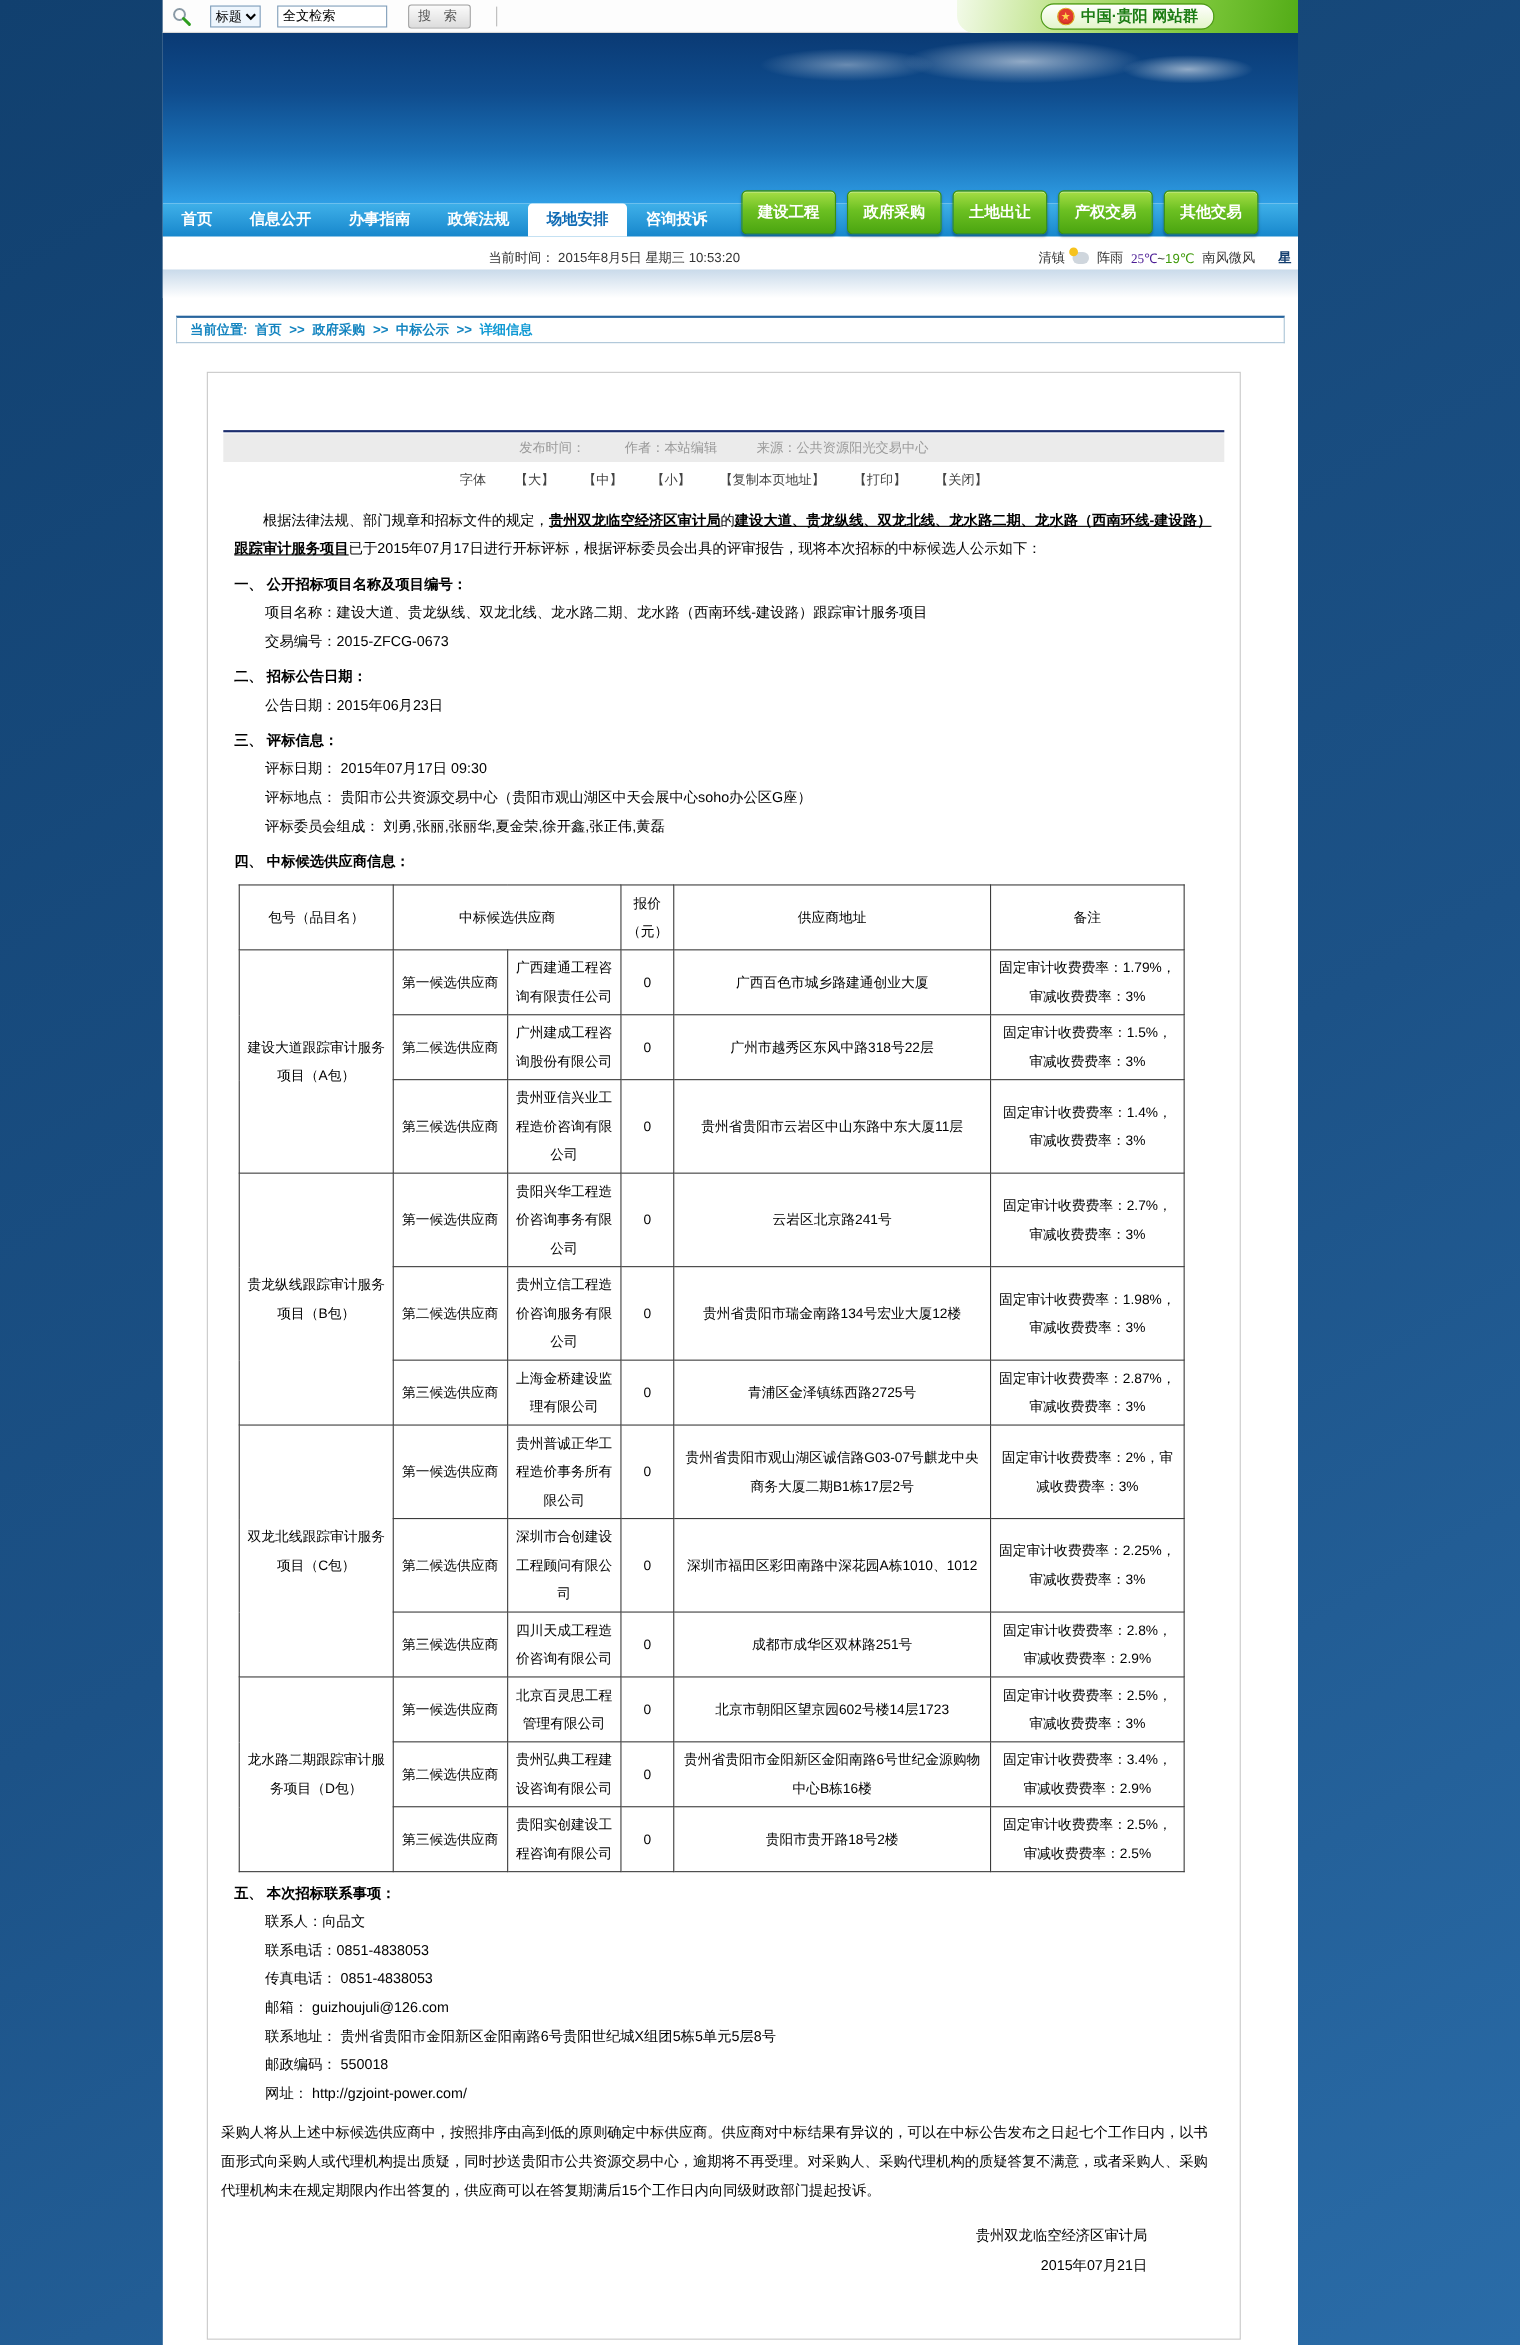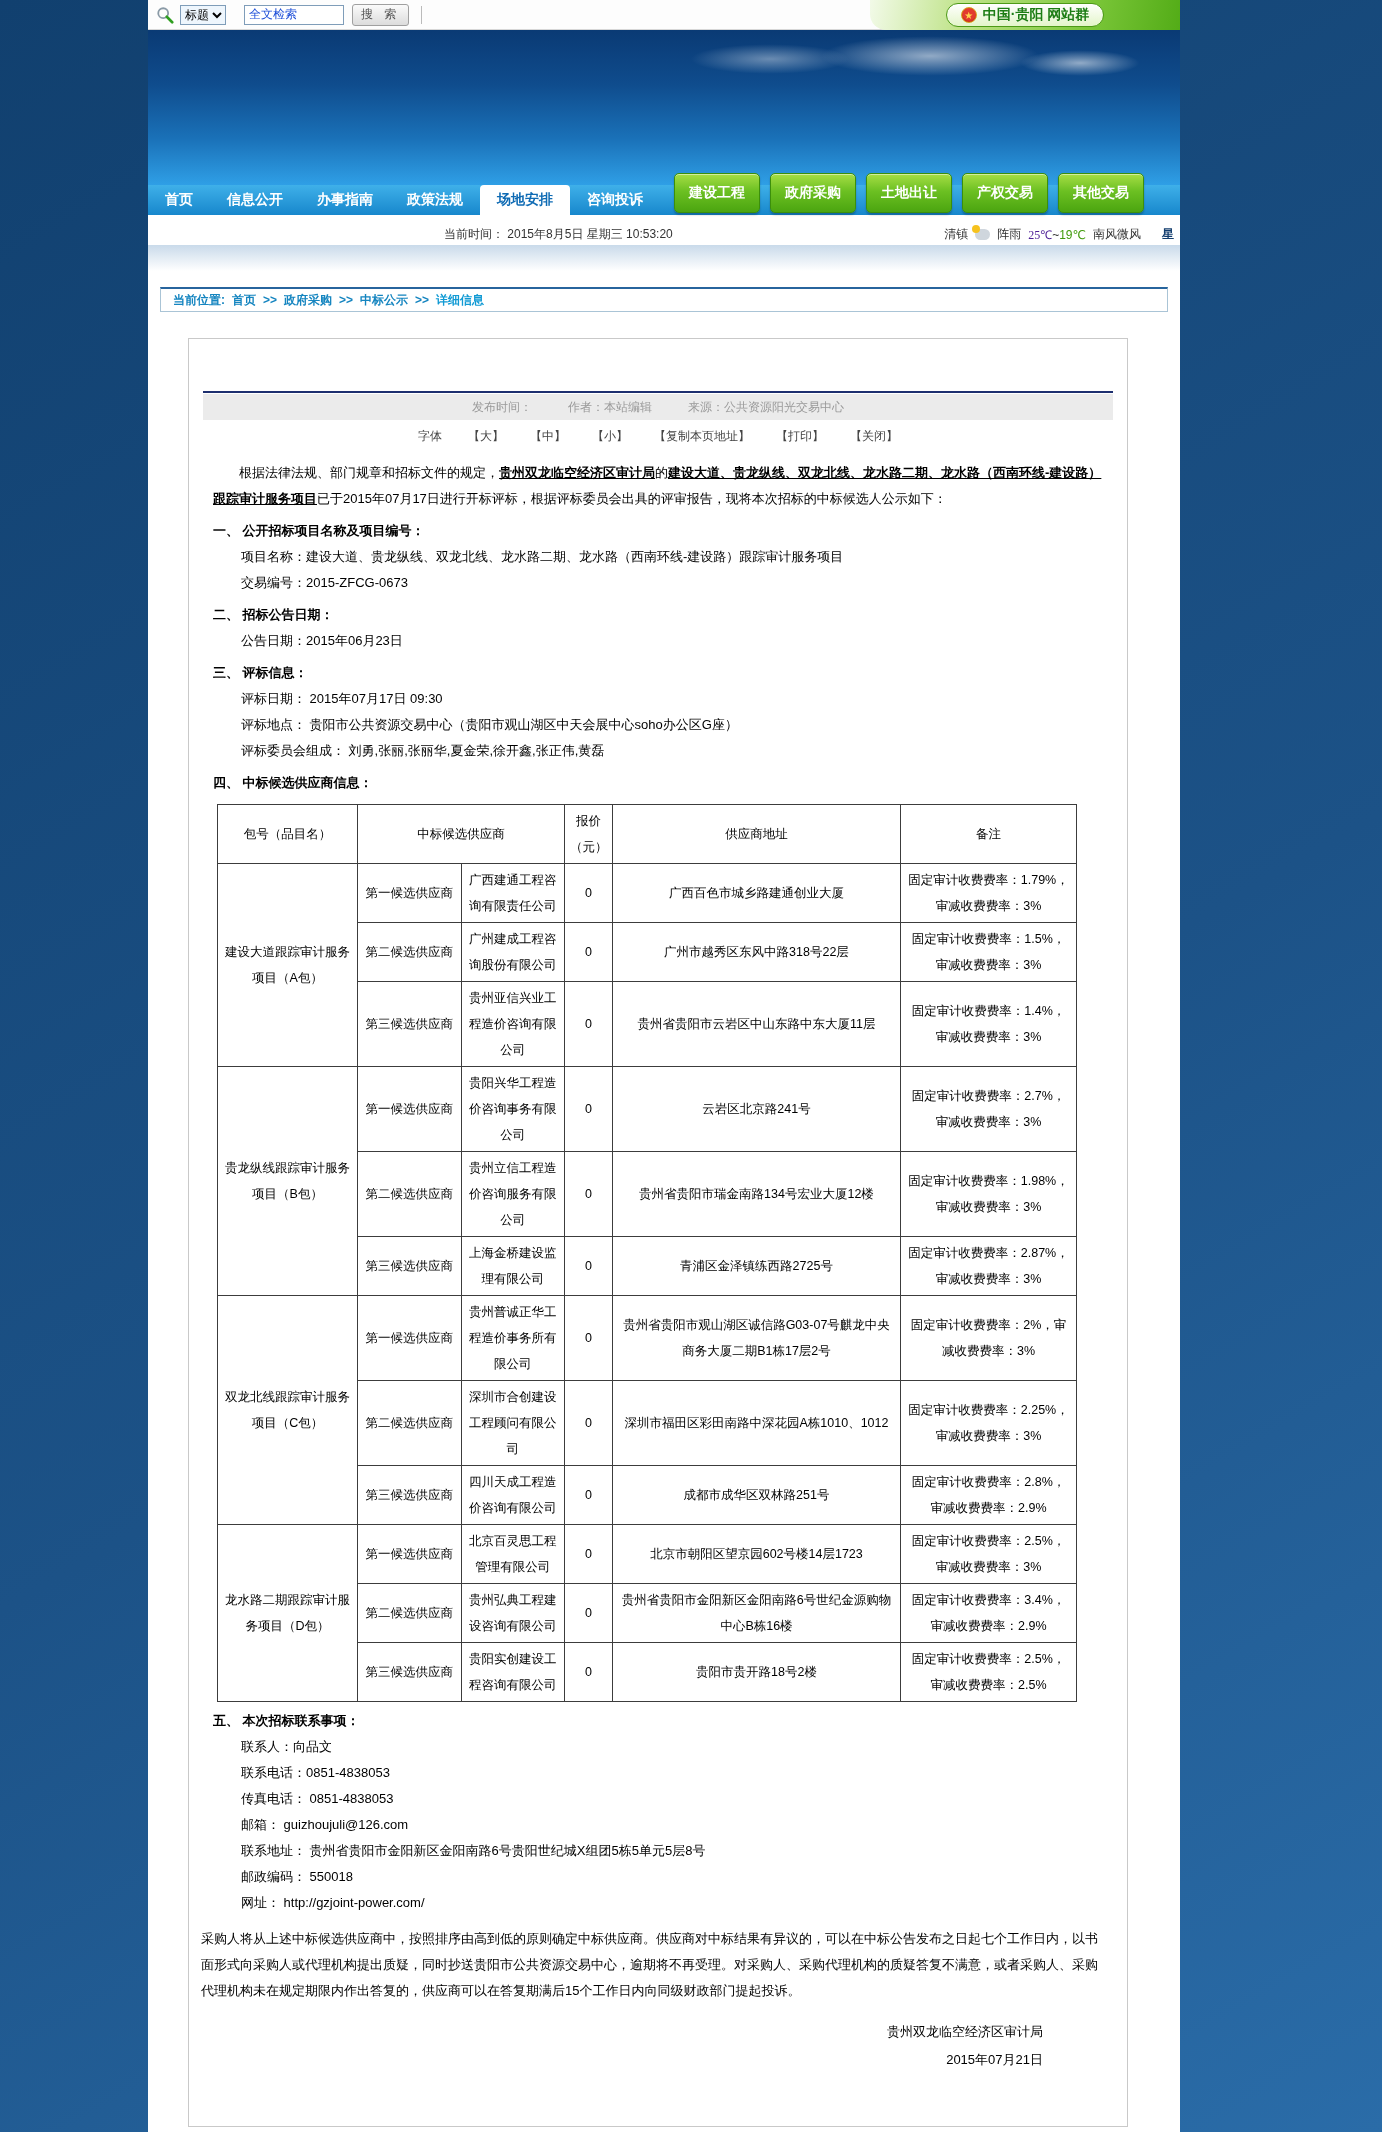--- a/index.html
+++ b/index.html
@@ -2,24 +2,24 @@
 <html><head>
 <meta charset="utf-8">
 <style>
   * { margin:0; padding:0; box-sizing:border-box; }
   html,body { width:1382px; height:2132px; overflow:hidden; }
   body { background: linear-gradient(150deg,#11406f 0%,#1c5287 55%,#2a6ca8 100%);
          font-family:"Liberation Sans","DejaVu Sans",sans-serif; font-size:12px; color:#000; }
   .page { width:1032px; margin-left:148px; background:#fff; min-height:2132px; position:relative; }
 
   
-  .topbar { height:30px; background:#fdfdfd; border-bottom:1px solid #d7d7d7; display:flex; align-items:center; padding-left:8px; position:relative; }
+  .topbar { height:30px; background:#fdfdfd; border-bottom:1px solid #d7d7d7; display:flex; align-items:center; padding-left:8px; position:relative;gap:11px; }
   .mag { width:18px; height:18px; margin-right:6px; }
   .topbar select { height:20px; font-size:12px; border:1px solid #7f9db9; background:#eef6fd; }
-  .topbar input { height:20px; width:100px; border:1px solid #7f9db9; font-size:12px; padding:0 4px; margin-left:18px; color:#1d4ed8; }
+  .topbar input { height:20px; width:100px; border:1px solid #7f9db9; font-size:12px; padding:0 4px; margin-left:4px; color:#000000; }
   .search-btn { height:22px; margin-left:8px; padding:0 8px; font-size:12px; letter-spacing:4px;
       background:linear-gradient(#fbfbfb,#dcdcdc); border:1px solid #a0a0a0; border-radius:3px; color:#555; cursor:pointer; }
   .top-divider { width:1px; height:18px; background:#bbb; margin-left:12px; }
   .green-band { position:absolute; right:0; top:0; height:30px; width:310px;
       background:linear-gradient(100deg,#f2fae8 0%,#bfe389 30%,#7cc73a 70%,#53ac17 100%);
       border-bottom-left-radius:16px; display:flex; align-items:center; justify-content:center; }
   .site-badge { height:24px; padding:0 14px; border:1px solid #4d9a17; border-radius:13px;
       background:linear-gradient(#ffffff,#e3f5c9); display:flex; align-items:center; gap:6px;
       color:#1d7d15; font-weight:bold; font-size:14px; }
   .emblem { width:16px; height:16px; border-radius:50%; background:radial-gradient(circle at 50% 40%,#e23b2e 55%,#a8170d 100%);

